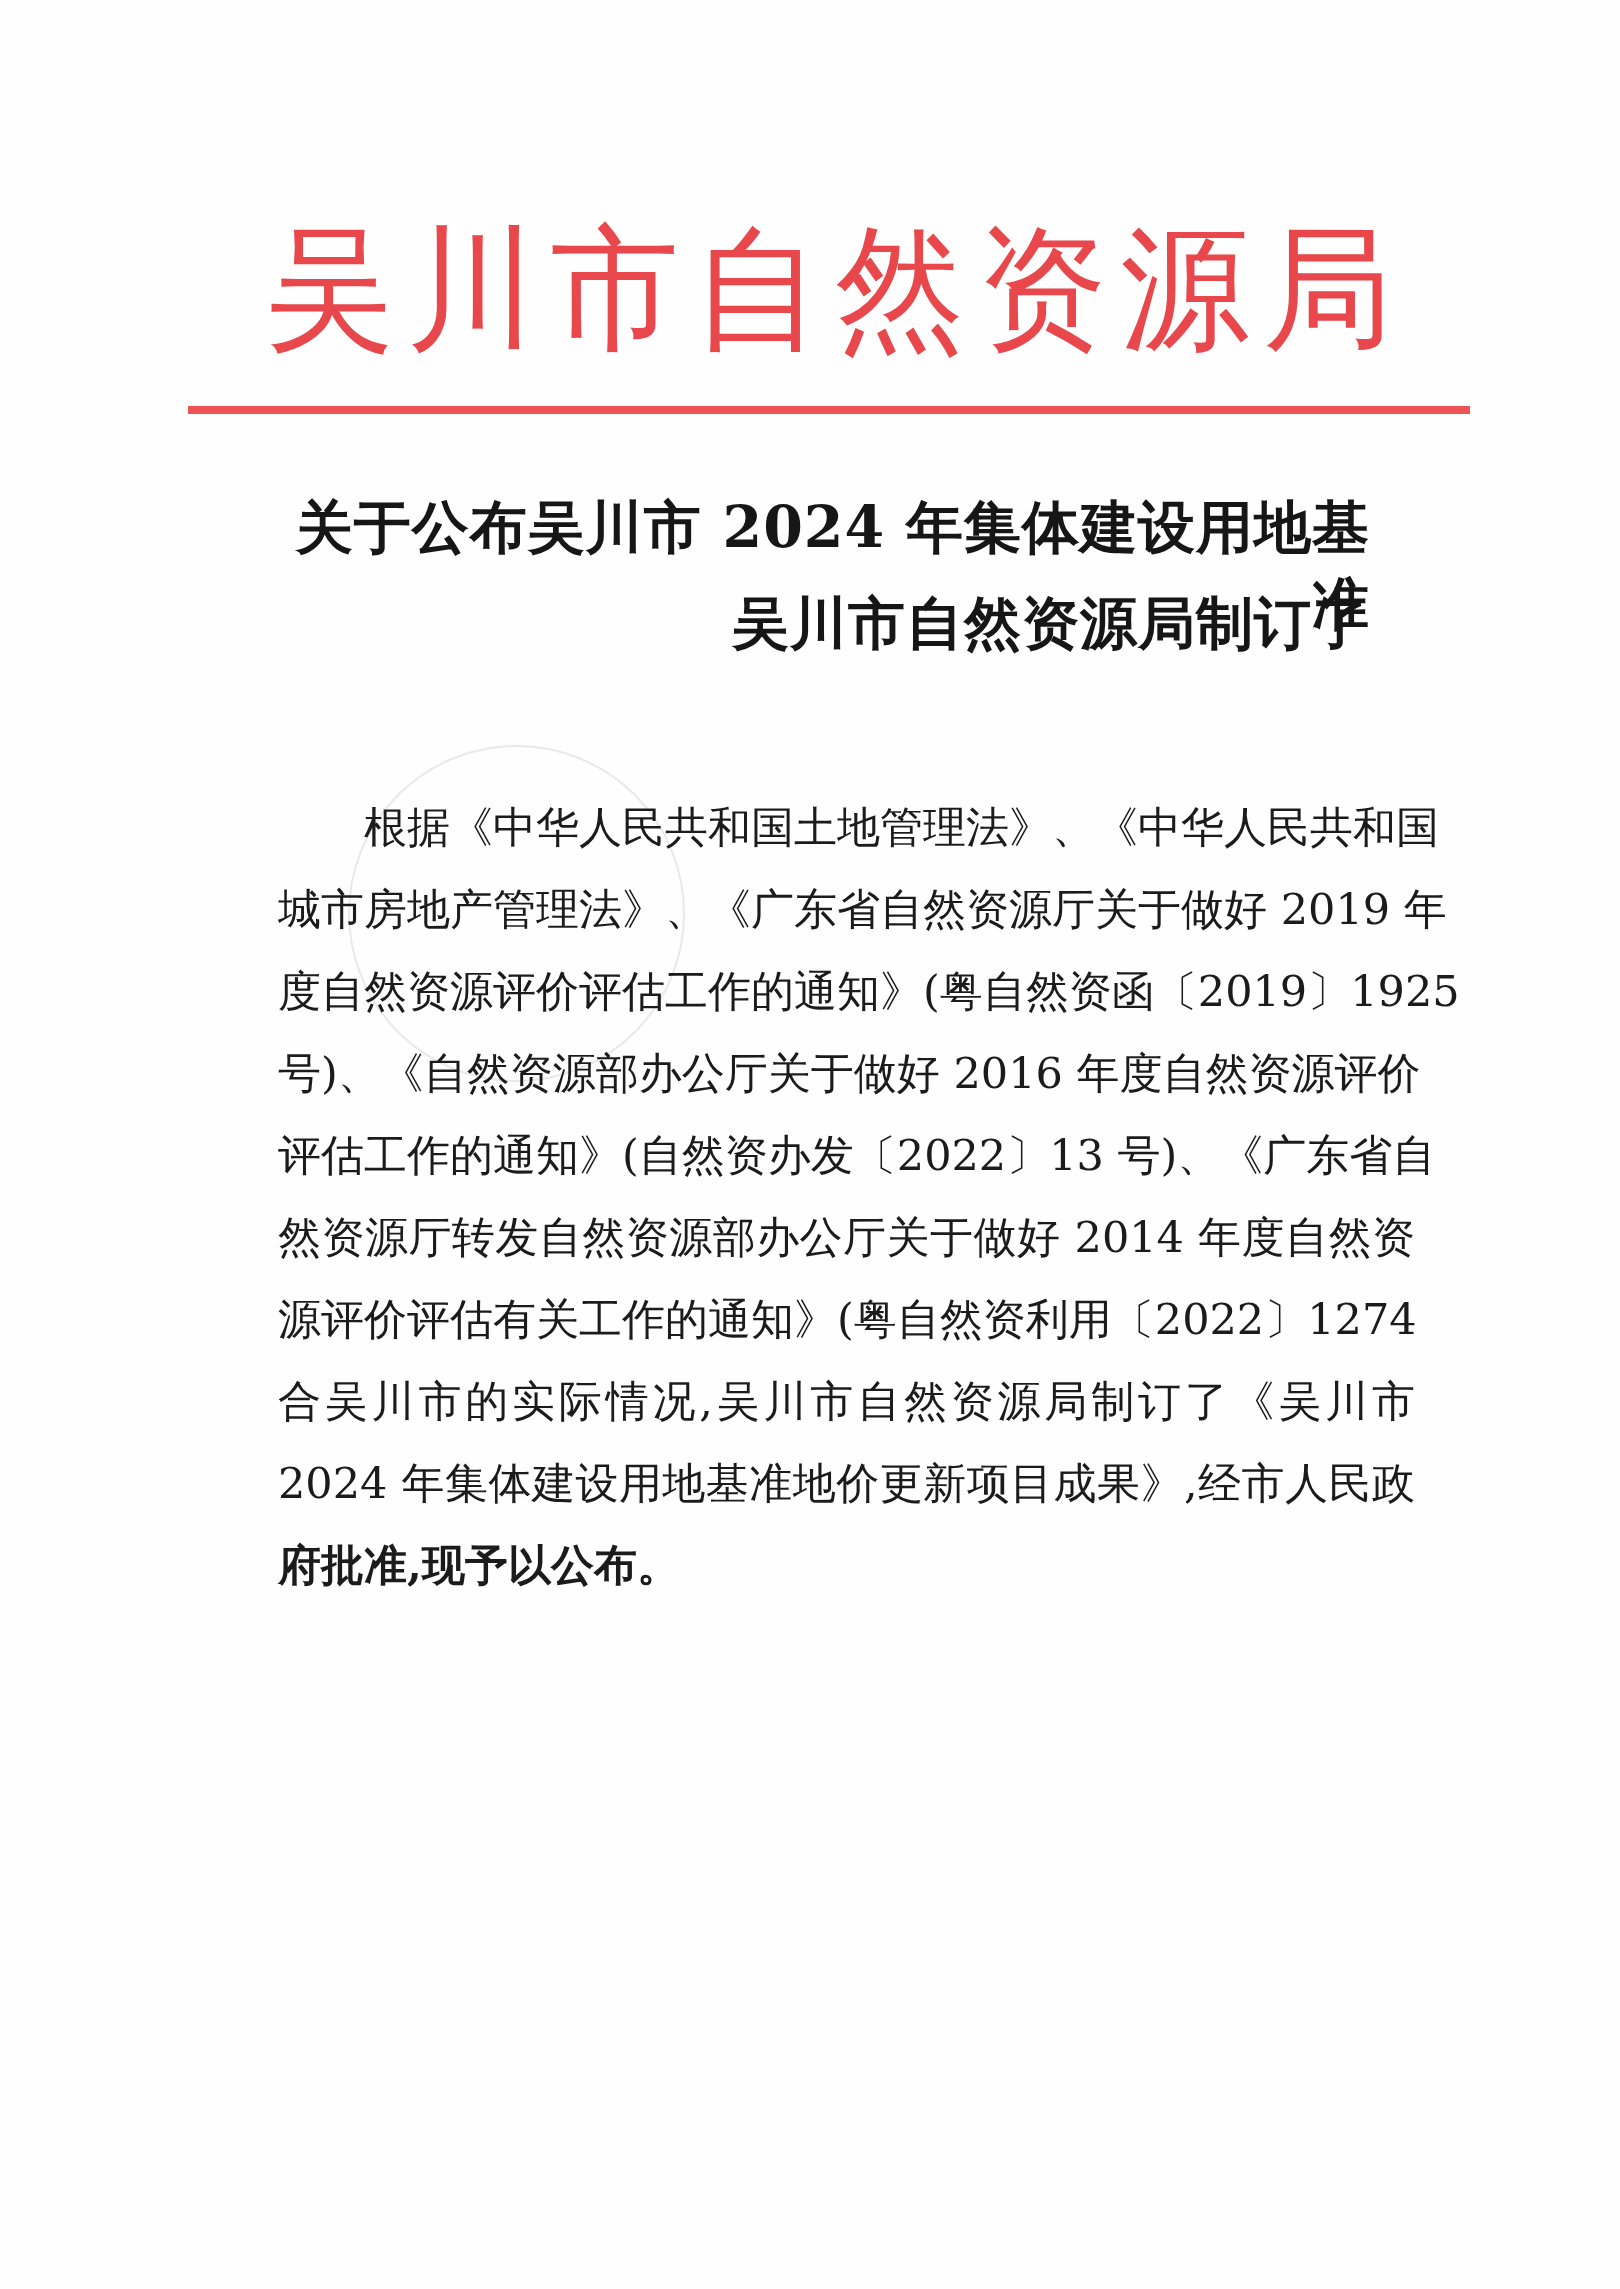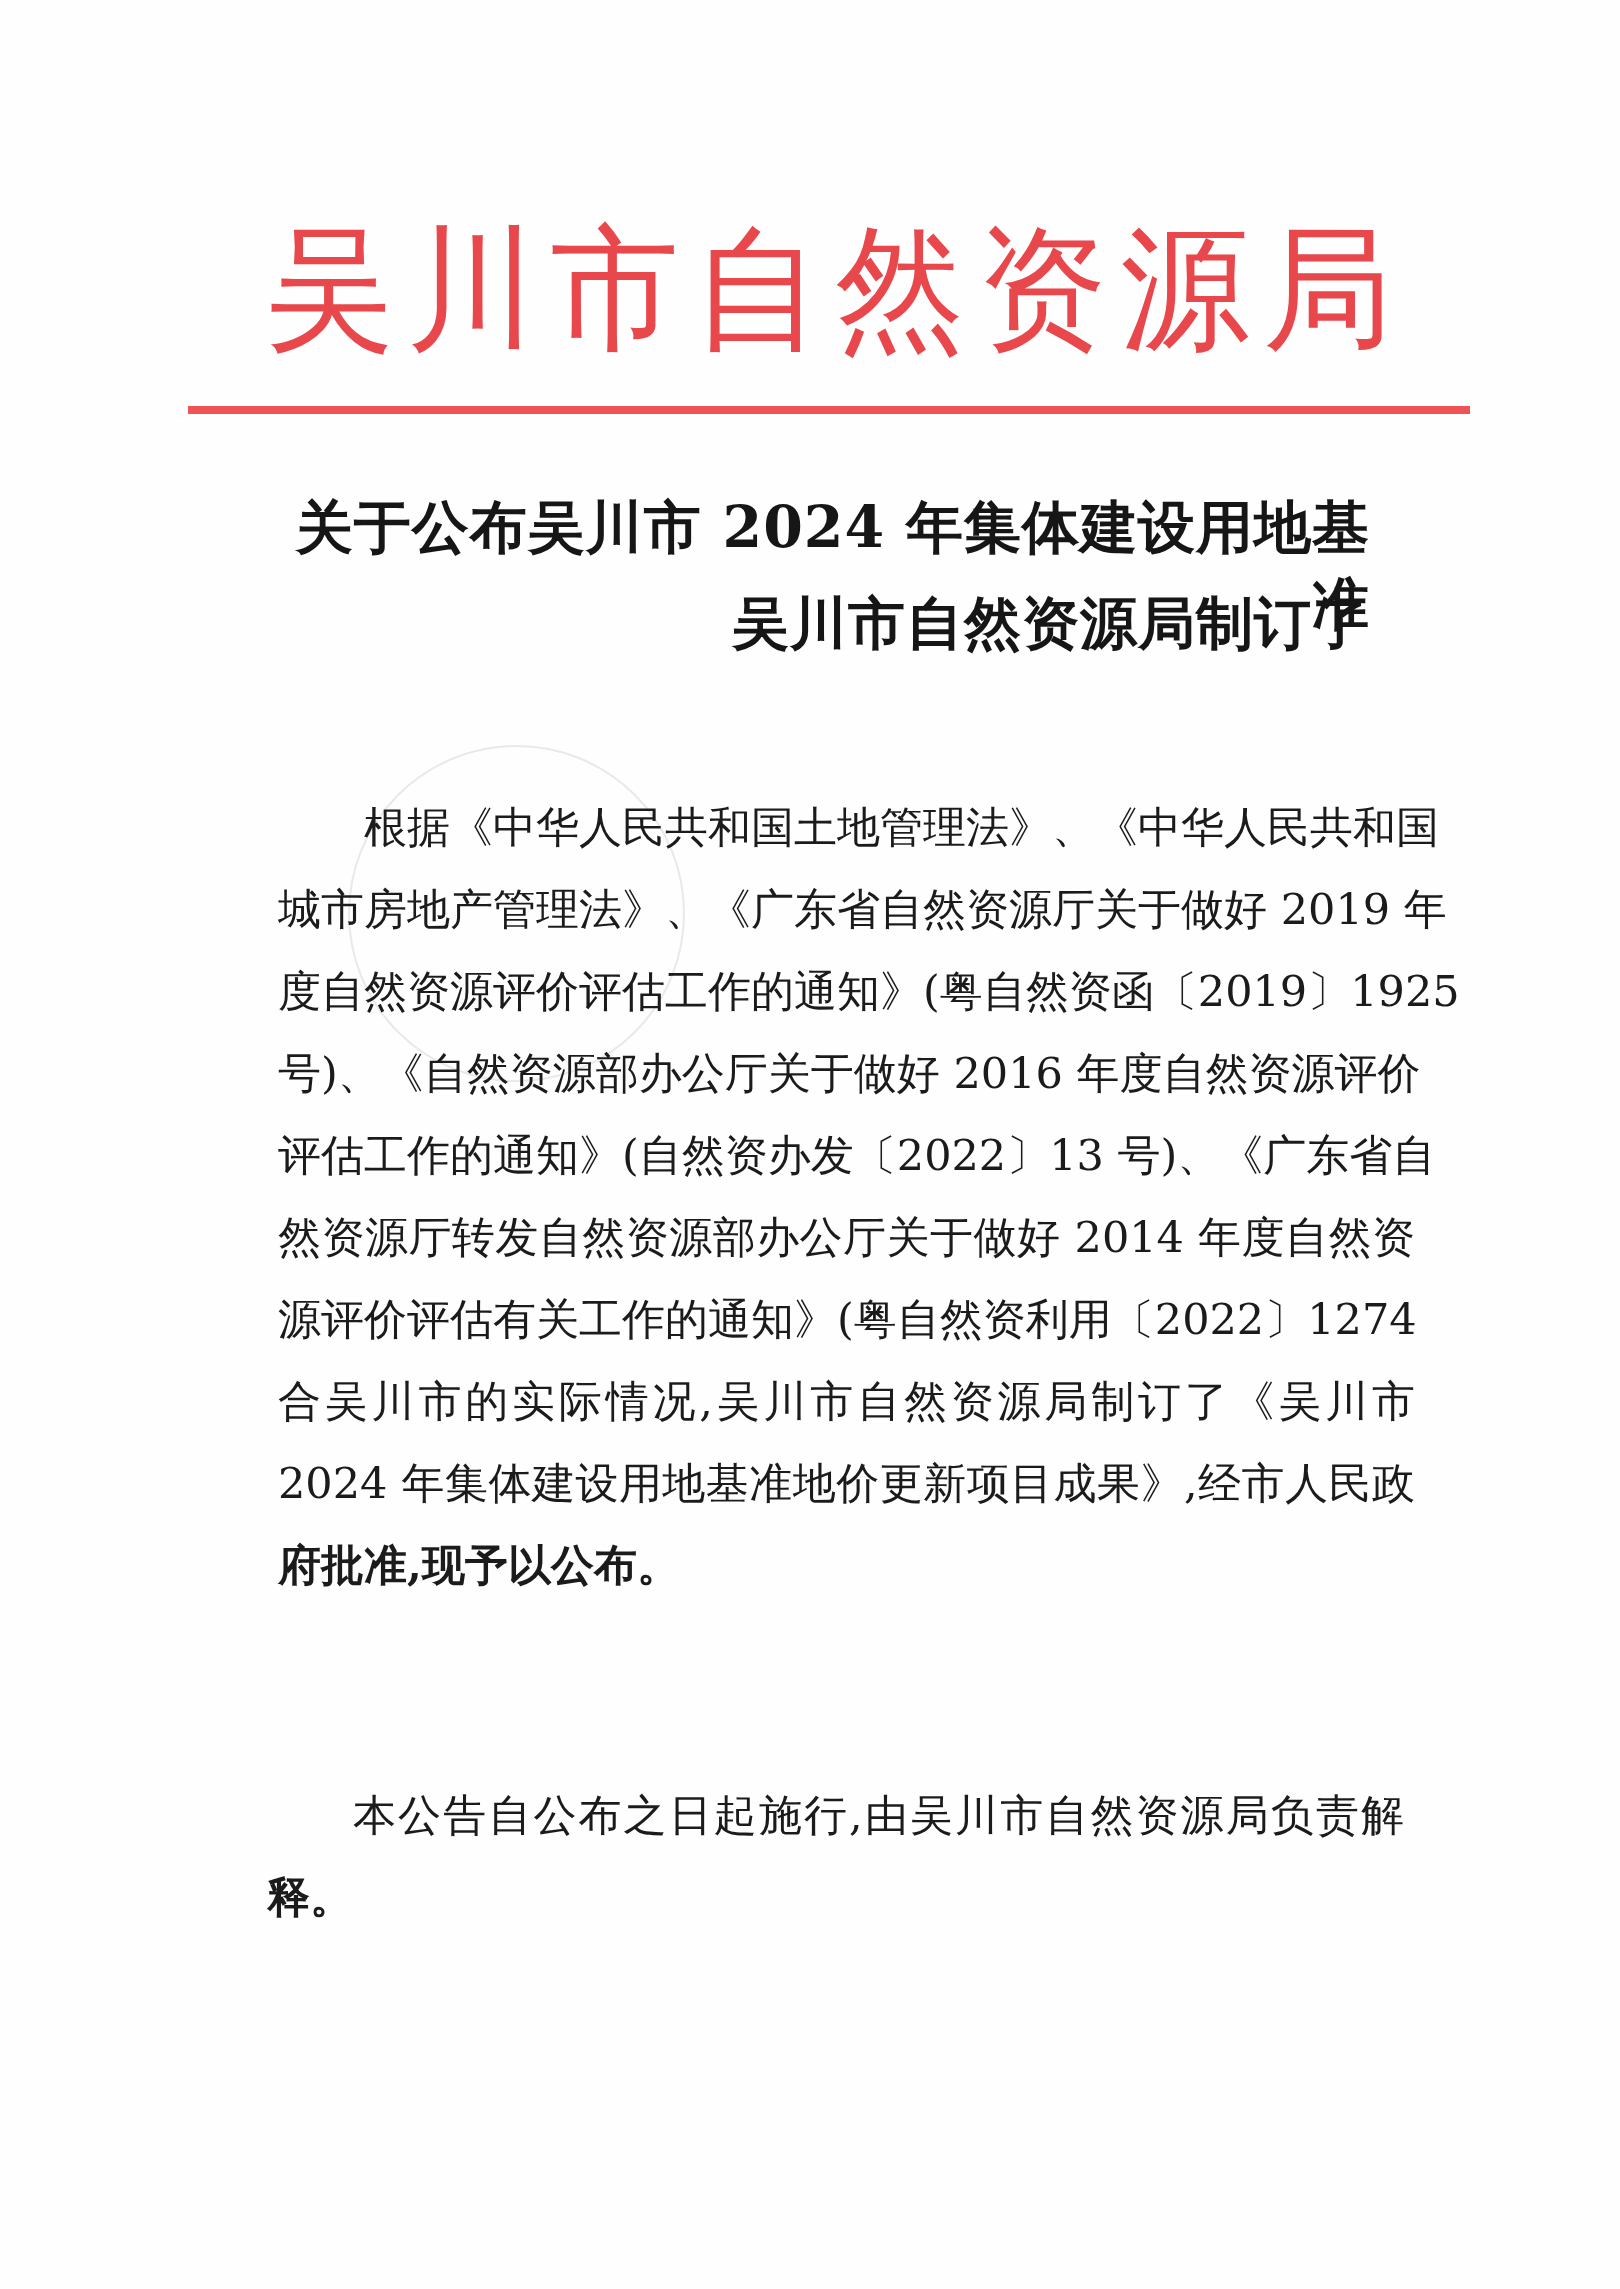--- a/index.html
+++ b/index.html
@@ -64,19 +64,15 @@
     <span class="line">度自然资源评价评估工作的通知》(粤自然资函〔2019〕1925</span>
     <span class="line">号)、《自然资源部办公厅关于做好 2016 年度自然资源评价</span>
     <span class="line">评估工作的通知》(自然资办发〔2022〕13 号)、《广东省自</span>
     <span class="line">然资源厅转发自然资源部办公厅关于做好 2014 年度自然资</span>
     <span class="line">源评价评估有关工作的通知》(粤自然资利用〔2022〕1274</span>
     <span class="line">合吴川市的实际情况,吴川市自然资源局制订了《吴川市</span>
     <span class="line">2024 年集体建设用地基准地价更新项目成果》,经市人民政</span>
     <span class="line last">府批准,现予以公布。</span>
   </div>
 
-  <div class="body-text" style="top:1774px;">
-    <span class="line indent">本公告自公布之日起施行,由吴川市自然资源局负责解</span>
-    <span class="line last">释。</span>
-  </div>
 
 </div>
 
 
 </body></html>

